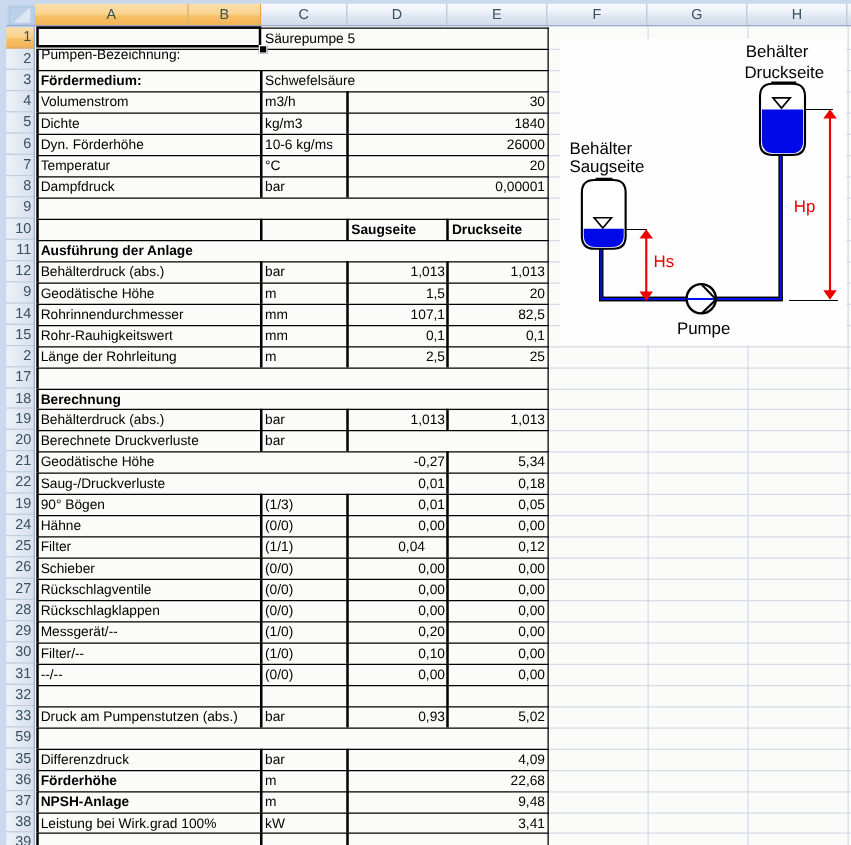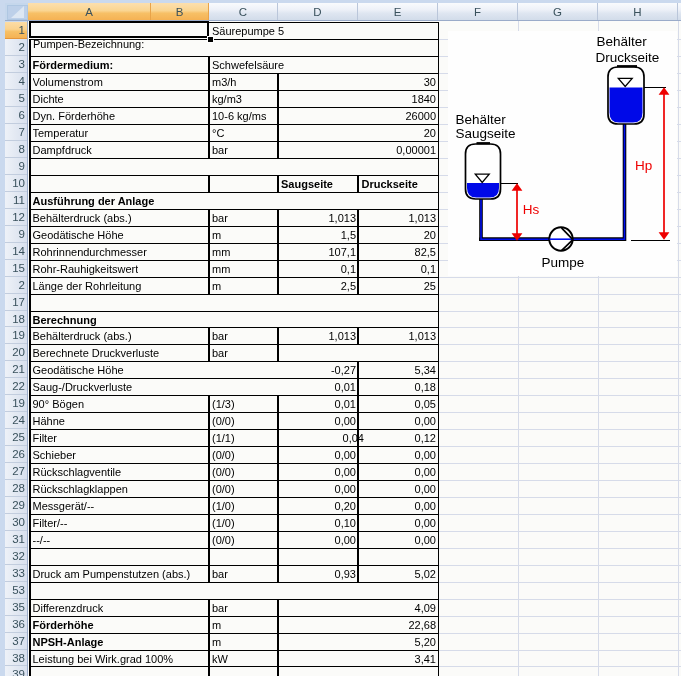--- a/index.html
+++ b/index.html
@@ -105,21 +105,21 @@
 <div class="gut" style="top:412px;height:17px;">24</div>
 <div class="gut" style="top:429px;height:17px;">25</div>
 <div class="gut" style="top:446px;height:17px;">26</div>
 <div class="gut" style="top:463px;height:17px;">27</div>
 <div class="gut" style="top:480px;height:17px;">28</div>
 <div class="gut" style="top:497px;height:17px;">29</div>
 <div class="gut" style="top:514px;height:17px;">30</div>
 <div class="gut" style="top:531px;height:17px;">31</div>
 <div class="gut" style="top:548px;height:17px;">32</div>
 <div class="gut" style="top:565px;height:17px;">33</div>
-<div class="gut" style="top:582px;height:17px;">53</div>
+<div class="gut" style="top:582px;height:17px;">59</div>
 <div class="gut" style="top:599px;height:17px;">35</div>
 <div class="gut" style="top:616px;height:17px;">36</div>
 <div class="gut" style="top:633px;height:17px;">37</div>
 <div class="gut" style="top:650px;height:16px;">38</div>
 <div class="gut" style="top:666px;height:17px;">39</div>
 <div class="abs" style="left:27px;top:21px;width:1px;height:655px;background:#9aabc9;"></div>
 <div class="hl" style="left:29.5px;top:22px;width:409px;"></div>
 <div class="hl" style="left:29.5px;top:39px;width:409px;"></div>
 <div class="hl" style="left:29.5px;top:56px;width:409px;"></div>
 <div class="hl" style="left:29.5px;top:73px;width:409px;"></div>
@@ -374,21 +374,21 @@
 <div class="cell" style="left:32.5px;top:396.5px;">90° Bögen</div>
 <div class="cell" style="left:212px;top:396.5px;">(1/3)</div>
 <div class="cell r" style="left:286px;top:396.5px;width:70px;">0,01</div>
 <div class="cell r" style="left:366px;top:396.5px;width:70px;">0,05</div>
 <div class="cell" style="left:32.5px;top:413.5px;">Hähne</div>
 <div class="cell" style="left:212px;top:413.5px;">(0/0)</div>
 <div class="cell r" style="left:286px;top:413.5px;width:70px;">0,00</div>
 <div class="cell r" style="left:366px;top:413.5px;width:70px;">0,00</div>
 <div class="cell" style="left:32.5px;top:430.5px;">Filter</div>
 <div class="cell" style="left:212px;top:430.5px;">(1/1)</div>
-<div class="cell r" style="left:294px;top:430.5px;width:70px;">0,04</div>
+<div class="cell r" style="left:270px;top:430.5px;width:70px;">0,04</div>
 <div class="cell r" style="left:366px;top:430.5px;width:70px;">0,12</div>
 <div class="cell" style="left:32.5px;top:447.5px;">Schieber</div>
 <div class="cell" style="left:212px;top:447.5px;">(0/0)</div>
 <div class="cell r" style="left:286px;top:447.5px;width:70px;">0,00</div>
 <div class="cell r" style="left:366px;top:447.5px;width:70px;">0,00</div>
 <div class="cell" style="left:32.5px;top:464.5px;">Rückschlagventile</div>
 <div class="cell" style="left:212px;top:464.5px;">(0/0)</div>
 <div class="cell r" style="left:286px;top:464.5px;width:70px;">0,00</div>
 <div class="cell r" style="left:366px;top:464.5px;width:70px;">0,00</div>
 <div class="cell" style="left:32.5px;top:481.5px;">Rückschlagklappen</div>
@@ -412,21 +412,21 @@
 <div class="cell r" style="left:286px;top:566.5px;width:70px;">0,93</div>
 <div class="cell r" style="left:366px;top:566.5px;width:70px;">5,02</div>
 <div class="cell" style="left:32.5px;top:600.5px;">Differenzdruck</div>
 <div class="cell" style="left:212px;top:600.5px;">bar</div>
 <div class="cell r" style="left:316px;top:600.5px;width:120px;">4,09</div>
 <div class="cell b" style="left:32.5px;top:617.5px;">Förderhöhe</div>
 <div class="cell" style="left:212px;top:617.5px;">m</div>
 <div class="cell r" style="left:316px;top:617.5px;width:120px;">22,68</div>
 <div class="cell b" style="left:32.5px;top:634.5px;">NPSH-Anlage</div>
 <div class="cell" style="left:212px;top:634.5px;">m</div>
-<div class="cell r" style="left:316px;top:634.5px;width:120px;">5,20</div>
+<div class="cell r" style="left:316px;top:634.5px;width:120px;">9,48</div>
 <div class="cell" style="left:32.5px;top:651.5px;">Leistung bei Wirk.grad 100%</div>
 <div class="cell" style="left:212px;top:651.5px;">kW</div>
 <div class="cell r" style="left:316px;top:651.5px;width:120px;">3,41</div>
 
 <svg class="abs" style="left:448px;top:31px;" width="229" height="245" viewBox="0 0 229 245">
 <g fill="none" stroke="none">
 
 <path d="M33,166 L33,208.2 L176.5,208.2 L176.5,92" stroke="#000000" stroke-width="3.6"></path>
 <path d="M31.2,208.2 L178,208.2" stroke="#000000" stroke-width="3.6"></path>
 <path d="M33,166 L33,208.2 L176.5,208.2 L176.5,92" stroke="#0010f0" stroke-width="1.6"></path>

